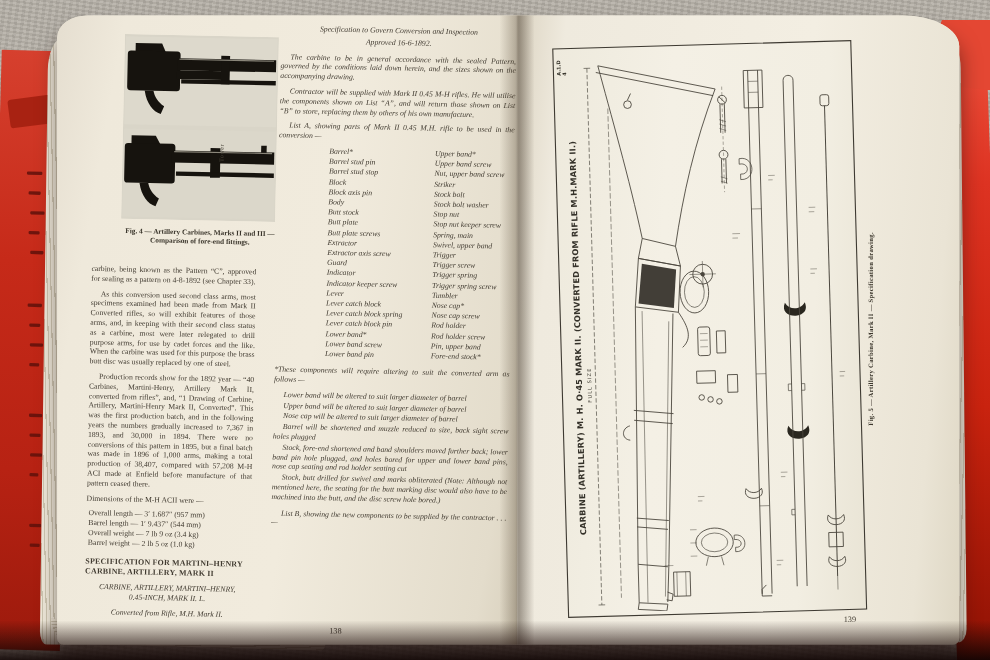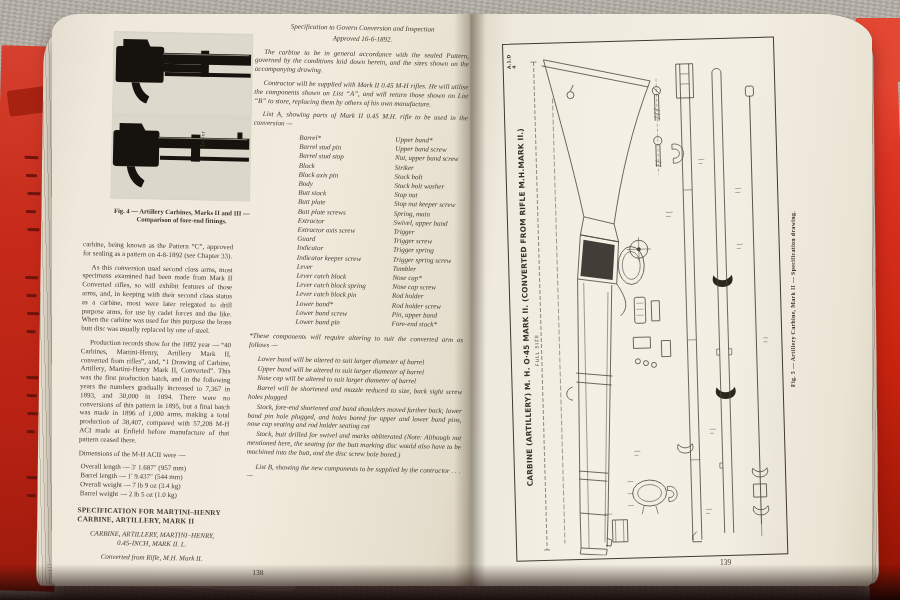--- a/index.html
+++ b/index.html
@@ -61,21 +61,21 @@
   .desig{font-style:italic;text-align:center;margin-top:4px !important;}
   .c2head{text-align:center;margin-bottom:2px !important;}
   .c2approved{text-align:center;margin-bottom:6px !important;}
   .parts{display:flex;padding-left:46px;margin:2px 0 6px 0;}
   .parts-col{line-height:9.2px;}
   .parts-col-a{width:96px;}
   .parts-col-b{width:72px;}
   .parts-col div{white-space:nowrap;}
   .alt-block p{margin-bottom:1px;}
   .listb{margin-top:6px !important;}
-  .pagenum{position:absolute;font-size:7.5px;color:#433d33;}
+  .pagenum{position:absolute;font-size:7.5px;color:#433d33;margin-left:47px;}
   .pn-left{left:206px;top:554px;}
   .pn-right{left:250px;top:544px;}
   
   .frame{position:absolute;left:32px;top:30px;width:270px;height:516px;
     border:1.3px solid #3e3a32;background:linear-gradient(95deg,#eeeadd 0%,#f4f0e5 35%,#f2eee2 80%,#e9e4d5 100%);
     transform:rotate(-1.6deg);transform-origin:0 0;}
   .vtext{writing-mode:vertical-rl;transform:rotate(180deg);}
   .drawing-title{position:absolute;left:8px;top:55px;bottom:45px;width:14px;display:flex;align-items:center;justify-content:center;
     font-family:"DejaVu Sans",sans-serif;font-weight:700;font-size:7.4px;letter-spacing:.2px;color:#35322a;}
   .drawing-subtitle{position:absolute;left:23px;top:290px;font-family:"DejaVu Sans",sans-serif;font-size:4.6px;

